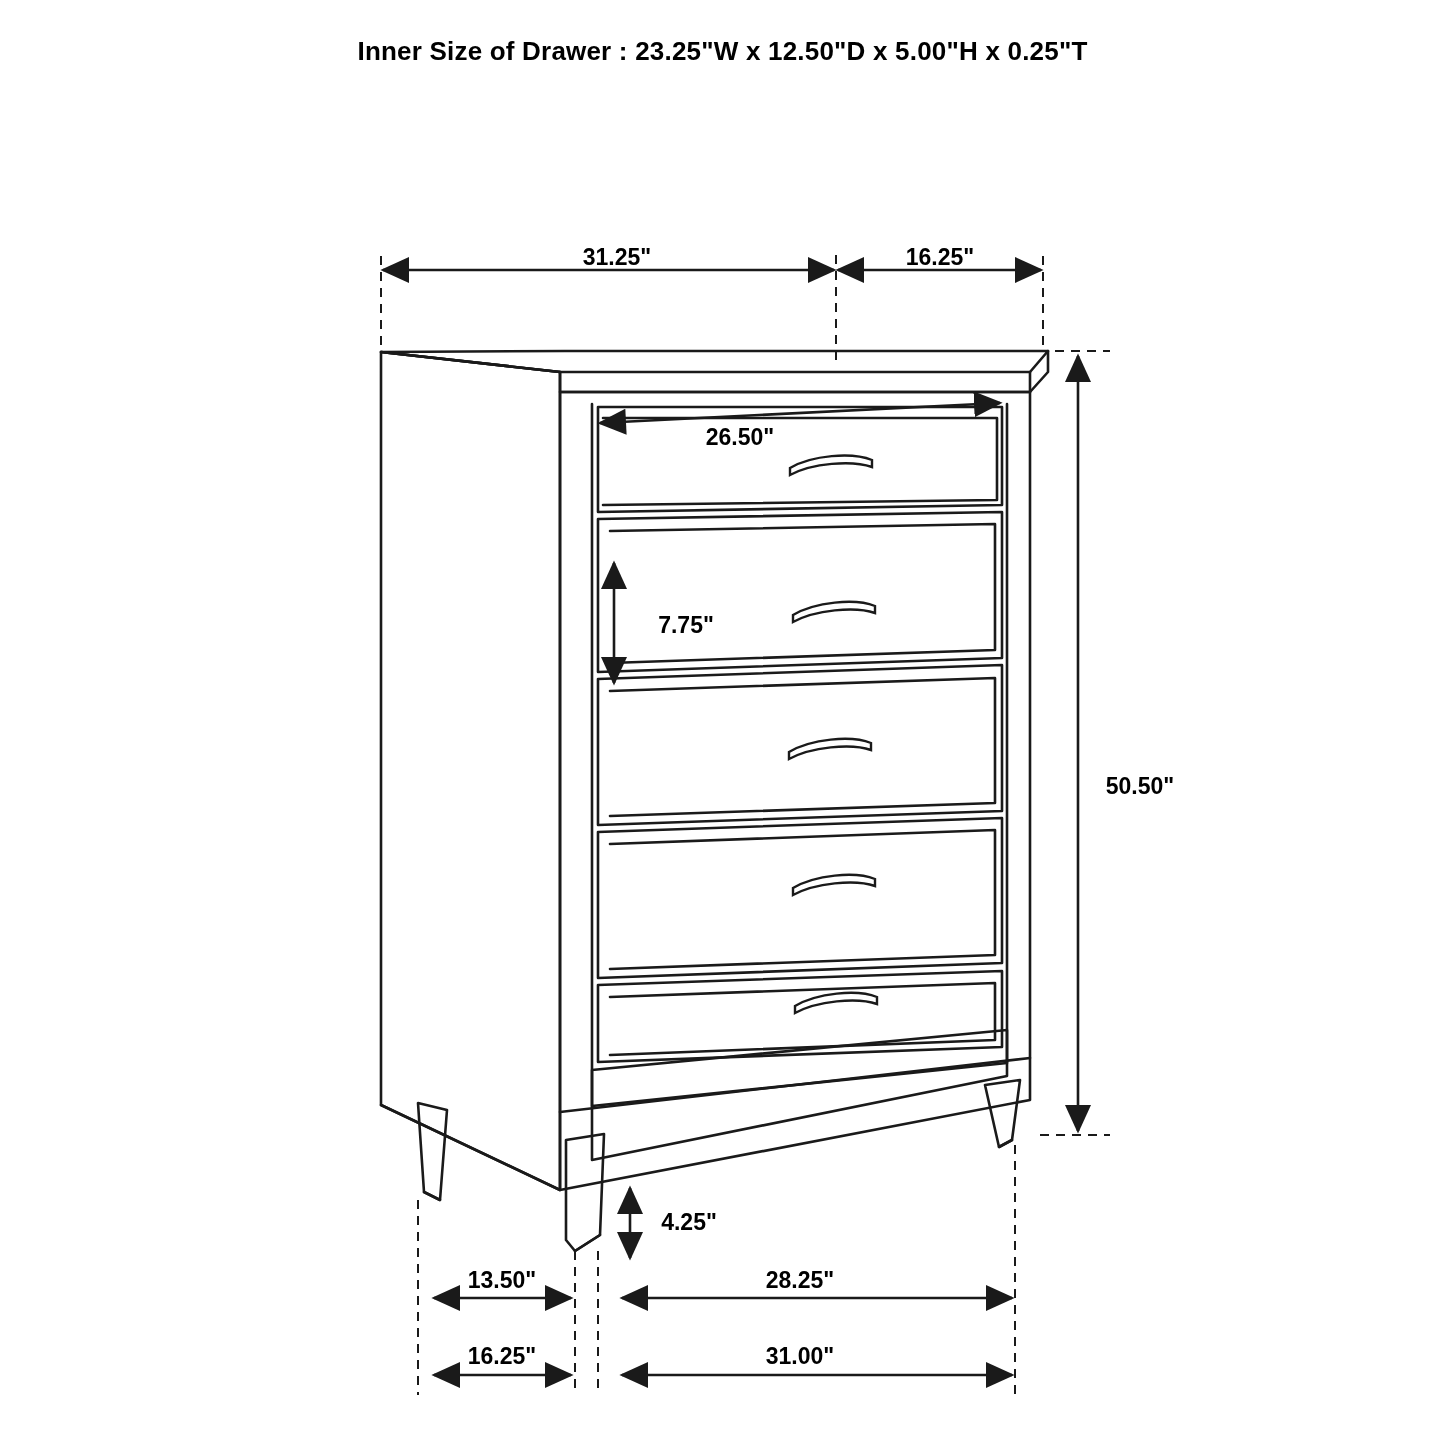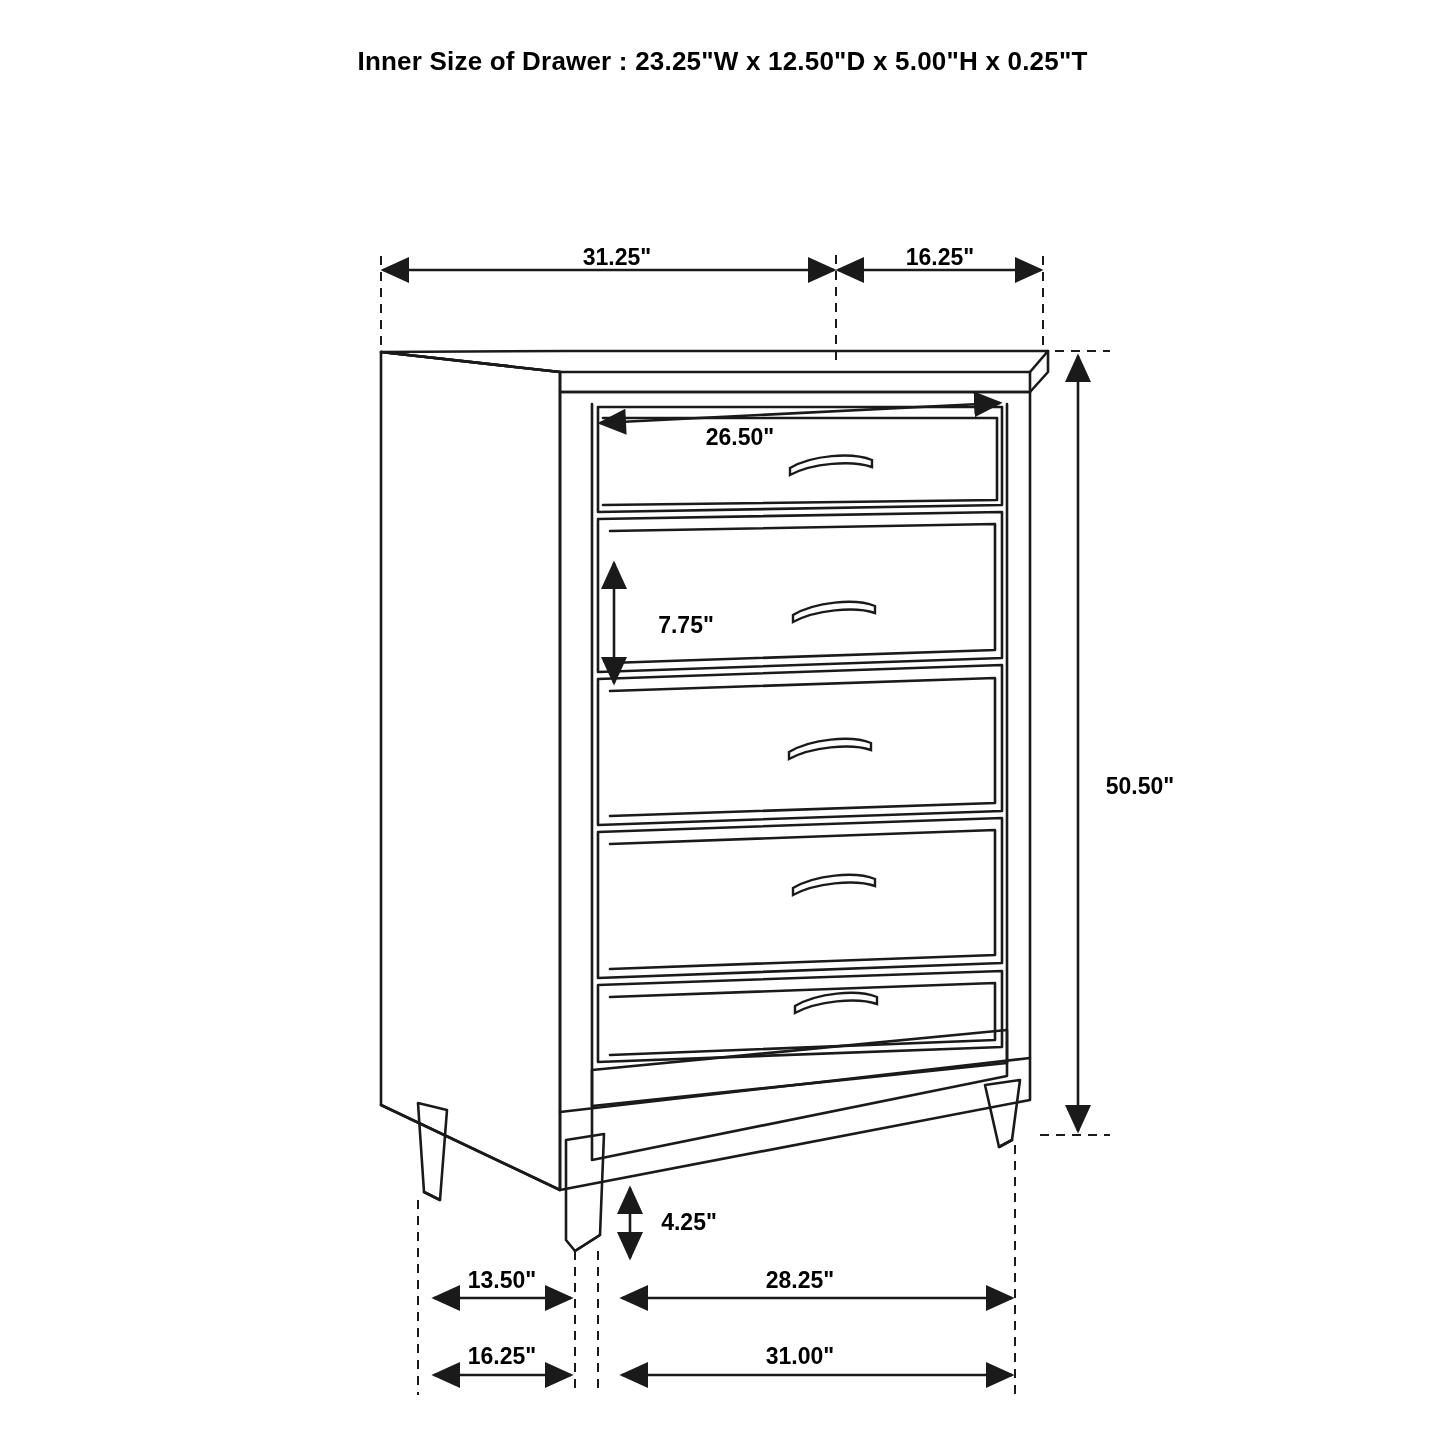--- a/index.html
+++ b/index.html
@@ -10,21 +10,21 @@
   #page {
     position: relative;
     width: 1445px;
     height: 1445px;
     background: #ffffff;
     font-family: "Liberation Sans", sans-serif;
     overflow: hidden;
   }
   #title {
     position: absolute;
-    top: 46px;
+    top: 36px;
     left: 0;
     width: 1445px;
     text-align: center;
     font-size: 26px;
     font-weight: bold;
     color: #000000;
     letter-spacing: 0.2px;
   }
   #svg-wrap {
     position: absolute;

